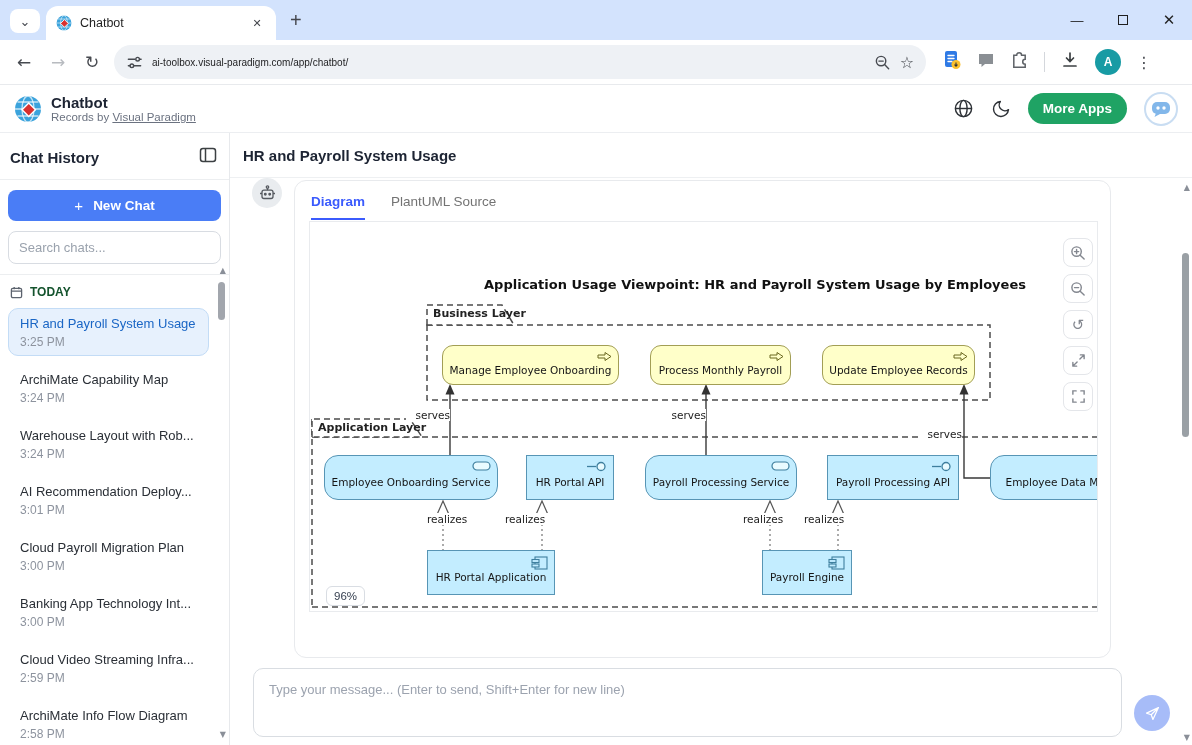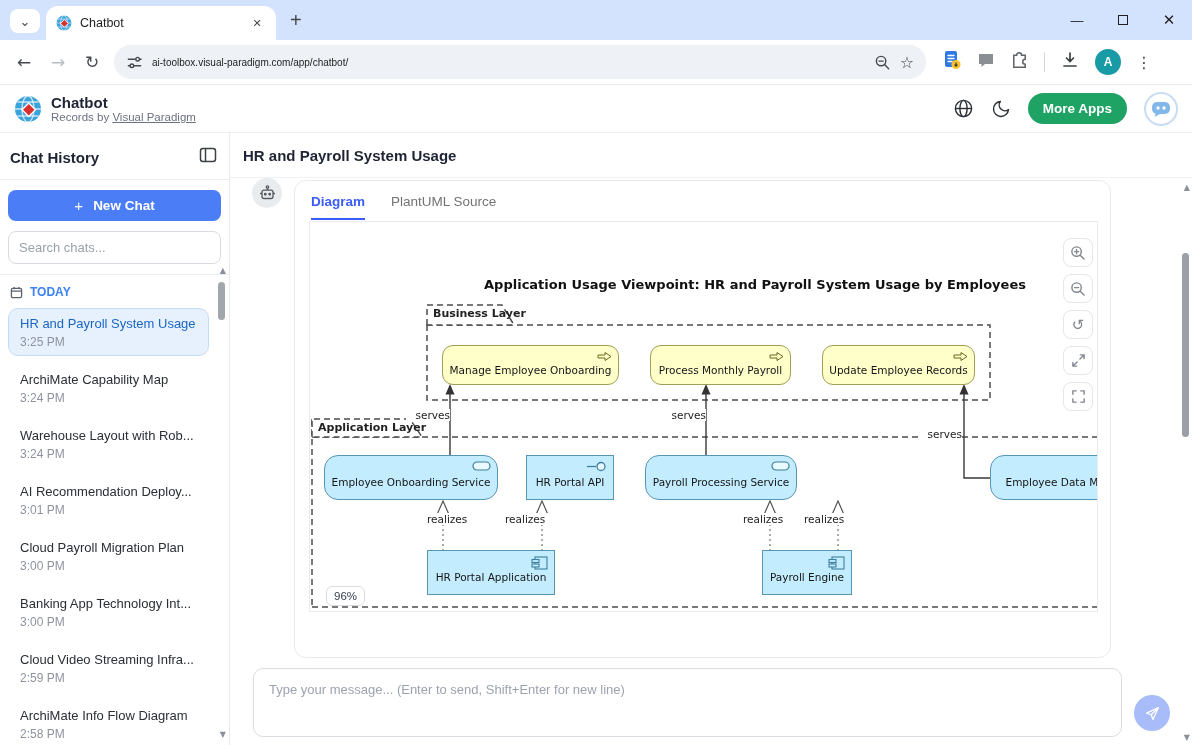--- a/index.html
+++ b/index.html
@@ -52,21 +52,21 @@
 .sidebar { width:230px; border-right:1px solid #e7e9ec; display:flex; flex-direction:column; position:relative; background:#fff; }
 .sb-head { display:flex; align-items:center; justify-content:space-between; padding:14px 12px 12px 10px; }
 .sb-title { font-size:15px; font-weight:bold; color:#1d2433; }
 .sb-divider { height:1px; background:#eceef0; }
 .new-chat { margin:10px 8px 0; height:31px; background:#4a7df6; border-radius:8px; color:#fff; font-size:13.5px;
   font-weight:600; display:flex; align-items:center; justify-content:center; gap:10px; border:none; width:calc(100% - 16px); }
 .new-chat .plus { font-size:15px; font-weight:normal; }
 .search-input { margin:10px 8px 10px; height:33px; border:1px solid #d8dce2; border-radius:8px; padding:8px 10px;
   font-size:13px; width:calc(100% - 16px); color:#333; font-family:inherit; }
 .search-input::placeholder { color:#9aa2ad; }
-.sb-section { display:flex; align-items:center; gap:7px; padding:10px 10px 6px; color:#3b82f6; font-size:12px; font-weight:bold; }
+.sb-section { display:flex; align-items:center; gap:7px; padding:10px 10px 6px; color:#14532d; font-size:12px; font-weight:bold; }
 .chat-list { flex:1; padding:3px 20px 0 8px; overflow:hidden; }
 .chat-item { height:48px; border-radius:10px; padding:7px 11px; border:1px solid transparent; margin-bottom:8px; }
 .chat-item.selected { background:#e7f1fd; border-color:#c3dcf6; }
 .chat-item-title { font-size:13px; color:#2a2f36; white-space:nowrap; overflow:hidden; }
 .selected .chat-item-title { color:#1a66c5; }
 .chat-item-time { font-size:12px; color:#8d939e; margin-top:4px; }
 .sb-up { position:absolute; right:3px; top:133px; font-size:8px; color:#8a8f98; font-family:"DejaVu Sans",sans-serif; }
 .sb-thumb { position:absolute; right:4px; top:149px; width:7px; height:38px; background:#a2a6ad; border-radius:4px; }
 .sb-down { position:absolute; right:3px; bottom:6px; font-size:8px; color:#8a8f98; font-family:"DejaVu Sans",sans-serif; }
 
@@ -381,20 +381,27 @@
               <circle cx="14" cy="5.5" r="4" fill="#e9fbff" stroke="#3e7f9e" stroke-width="1.3"></circle>
             </svg>
             <span>HR Portal API</span>
           </div>
           <div class="dg-node appsvc" style="left:335px;top:233px;width:152px;height:45px;">
             <svg class="node-icon" width="19" height="10" viewBox="0 0 19 10">
               <rect x="1" y="1" width="17" height="8" rx="4" fill="#e9fbff" stroke="#3e7f9e" stroke-width="1.2"></rect>
             </svg>
             <span>Payroll Processing Service</span>
           </div>
+          <div class="dg-node appsq" style="left:517px;top:233px;width:132px;height:45px;">
+            <svg class="node-icon" width="20" height="11" viewBox="0 0 20 11">
+              <path d="M0 5.5 H9" stroke="#3e7f9e" stroke-width="1.3"></path>
+              <circle cx="14" cy="5.5" r="4" fill="#e9fbff" stroke="#3e7f9e" stroke-width="1.3"></circle>
+            </svg>
+            <span>Payroll Processing API</span>
+          </div>
           <div class="dg-node appsvc" style="left:680px;top:233px;width:150px;height:45px;">
             <span>Employee Data Manag</span>
           </div>
 
           <div class="dg-node appsq" style="left:117px;top:328px;width:128px;height:45px;">
             <svg class="node-icon" width="17" height="14" viewBox="0 0 17 14">
               <rect x="4" y="1" width="12" height="12" fill="#c3edff" stroke="#3e7f9e" stroke-width="1.1"></rect>
               <rect x="1" y="3.5" width="7" height="3" fill="#c3edff" stroke="#3e7f9e" stroke-width="1.1"></rect>
               <rect x="1" y="8" width="7" height="3" fill="#c3edff" stroke="#3e7f9e" stroke-width="1.1"></rect>
             </svg>

